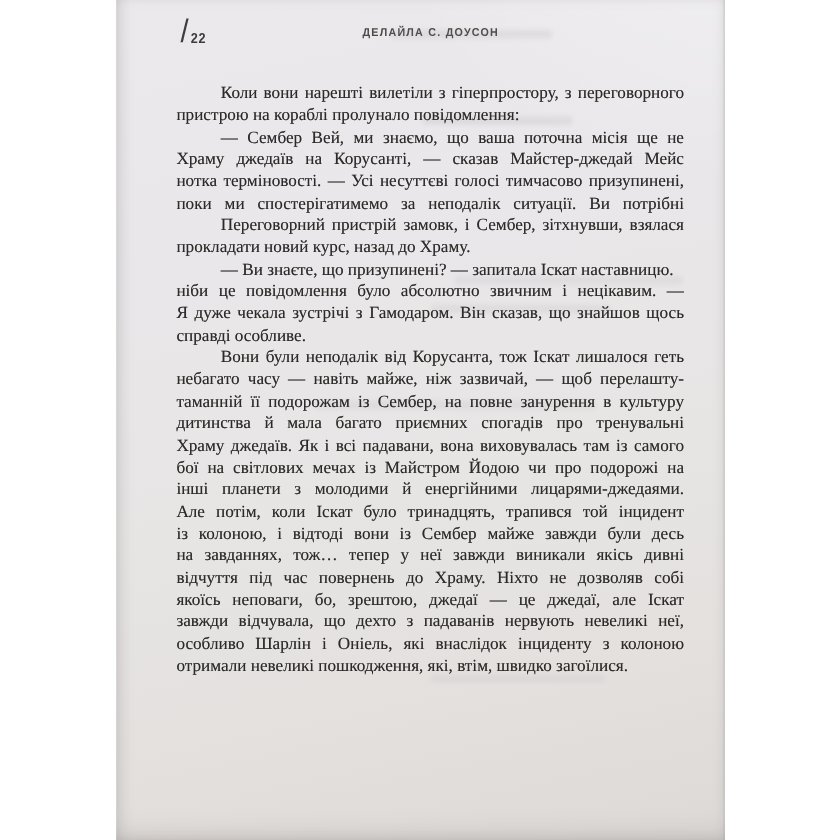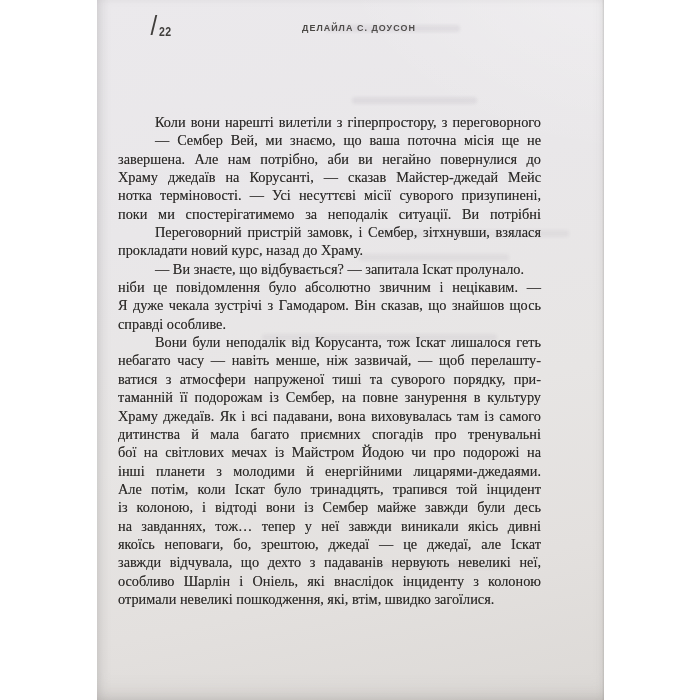--- a/index.html
+++ b/index.html
@@ -77,24 +77,23 @@
     letter-spacing: 1.1px;
     color: #4a4845;
     transform: scaleX(0.94);
     transform-origin: center top;
     white-space: nowrap;
   }
 
   
   .textblock {
     position: absolute;
-    left: 21px;
+    left: 50px;
     top: 69px;
     width: 423px;
-    margin-top: 44px;
   }
   .line {
     font-family: "Liberation Serif", "DejaVu Serif", serif;
     font-size: 14.3px;
     line-height: 18.35px;
     color: #2d2b29;
     text-align: justify;
     text-align-last: justify;
     white-space: nowrap;
     text-shadow: 0 0 0.5px rgba(45,43,41,0.55);
@@ -132,42 +131,42 @@
 
     <div class="smudge s1"></div>
     <div class="smudge s2"></div>
     <div class="smudge s3"></div>
     <div class="smudge s4"></div>
     <div class="smudge s5"></div>
     <div class="smudge s6"></div>
 
     <div class="textblock" id="textblock">
         <div class="line indent">Коли вони нарешті вилетіли з гіперпростору, з переговорного</div>
+        <div class="line last">пристрою на кораблі пролунало повідомлення:</div>
         <div class="line indent">— Сембер Вей, ми знаємо, що ваша поточна місія ще не</div>
-        <div class="line">завершена. Але нам потрібно, аби ви негайно повернулися до</div>
         <div class="line">Храму джедаїв на Корусанті, — сказав Майстер-джедай Мейс</div>
-        <div class="line">нотка терміновості. — Усі несуттєві місії суворого призупинені,</div>
+        <div class="line">нотка терміновості. — Усі несуттєві голосі тимчасово призупинені,</div>
         <div class="line">поки ми спостерігатимемо за неподалік ситуації. Ви потрібні</div>
         <div class="line indent">Переговорний пристрій замовк, і Сембер, зітхнувши, взялася</div>
         <div class="line last">прокладати новий курс, назад до Храму.</div>
-        <div class="line indent last">— Ви знаєте, що відбувається? — запитала Іскат пролунало.</div>
+        <div class="line indent last">— Ви знаєте, що призупинені? — запитала Іскат наставницю.</div>
         <div class="line">ніби це повідомлення було абсолютно звичним і нецікавим. —</div>
         <div class="line">Я дуже чекала зустрічі з Гамодаром. Він сказав, що знайшов щось</div>
         <div class="line last">справді особливе.</div>
         <div class="line indent">Вони були неподалік від Корусанта, тож Іскат лишалося геть</div>
-        <div class="line">небагато часу — навіть менше, ніж зазвичай, — щоб перелашту-</div>
-        <div class="line">ватися з атмосфери напруженої тиші та суворого порядку, при-</div>
+        <div class="line">небагато часу — навіть майже, ніж зазвичай, — щоб перелашту-</div>
         <div class="line">таманній її подорожам із Сембер, на повне занурення в культуру</div>
+        <div class="line">дитинства й мала багато приємних спогадів про тренувальні</div>
         <div class="line">Храму джедаїв. Як і всі падавани, вона виховувалась там із самого</div>
-        <div class="line">дитинства й мала багато приємних спогадів про тренувальні</div>
         <div class="line">бої на світлових мечах із Майстром Йодою чи про подорожі на</div>
         <div class="line">інші планети з молодими й енергійними лицарями-джедаями.</div>
         <div class="line">Але потім, коли Іскат було тринадцять, трапився той інцидент</div>
         <div class="line">із колоною, і відтоді вони із Сембер майже завжди були десь</div>
         <div class="line">на завданнях, тож… тепер у неї завжди виникали якісь дивні</div>
+        <div class="line">відчуття під час повернень до Храму. Ніхто не дозволяв собі</div>
         <div class="line">якоїсь неповаги, бо, зрештою, джедаї — це джедаї, але Іскат</div>
         <div class="line">завжди відчувала, що дехто з падаванів нервують невеликі неї,</div>
         <div class="line">особливо Шарлін і Оніель, які внаслідок інциденту з колоною</div>
         <div class="line last">отримали невеликі пошкодження, які, втім, швидко загоїлися.</div>
       </div>
 
   </div>
 </div>
 
 </body></html>

